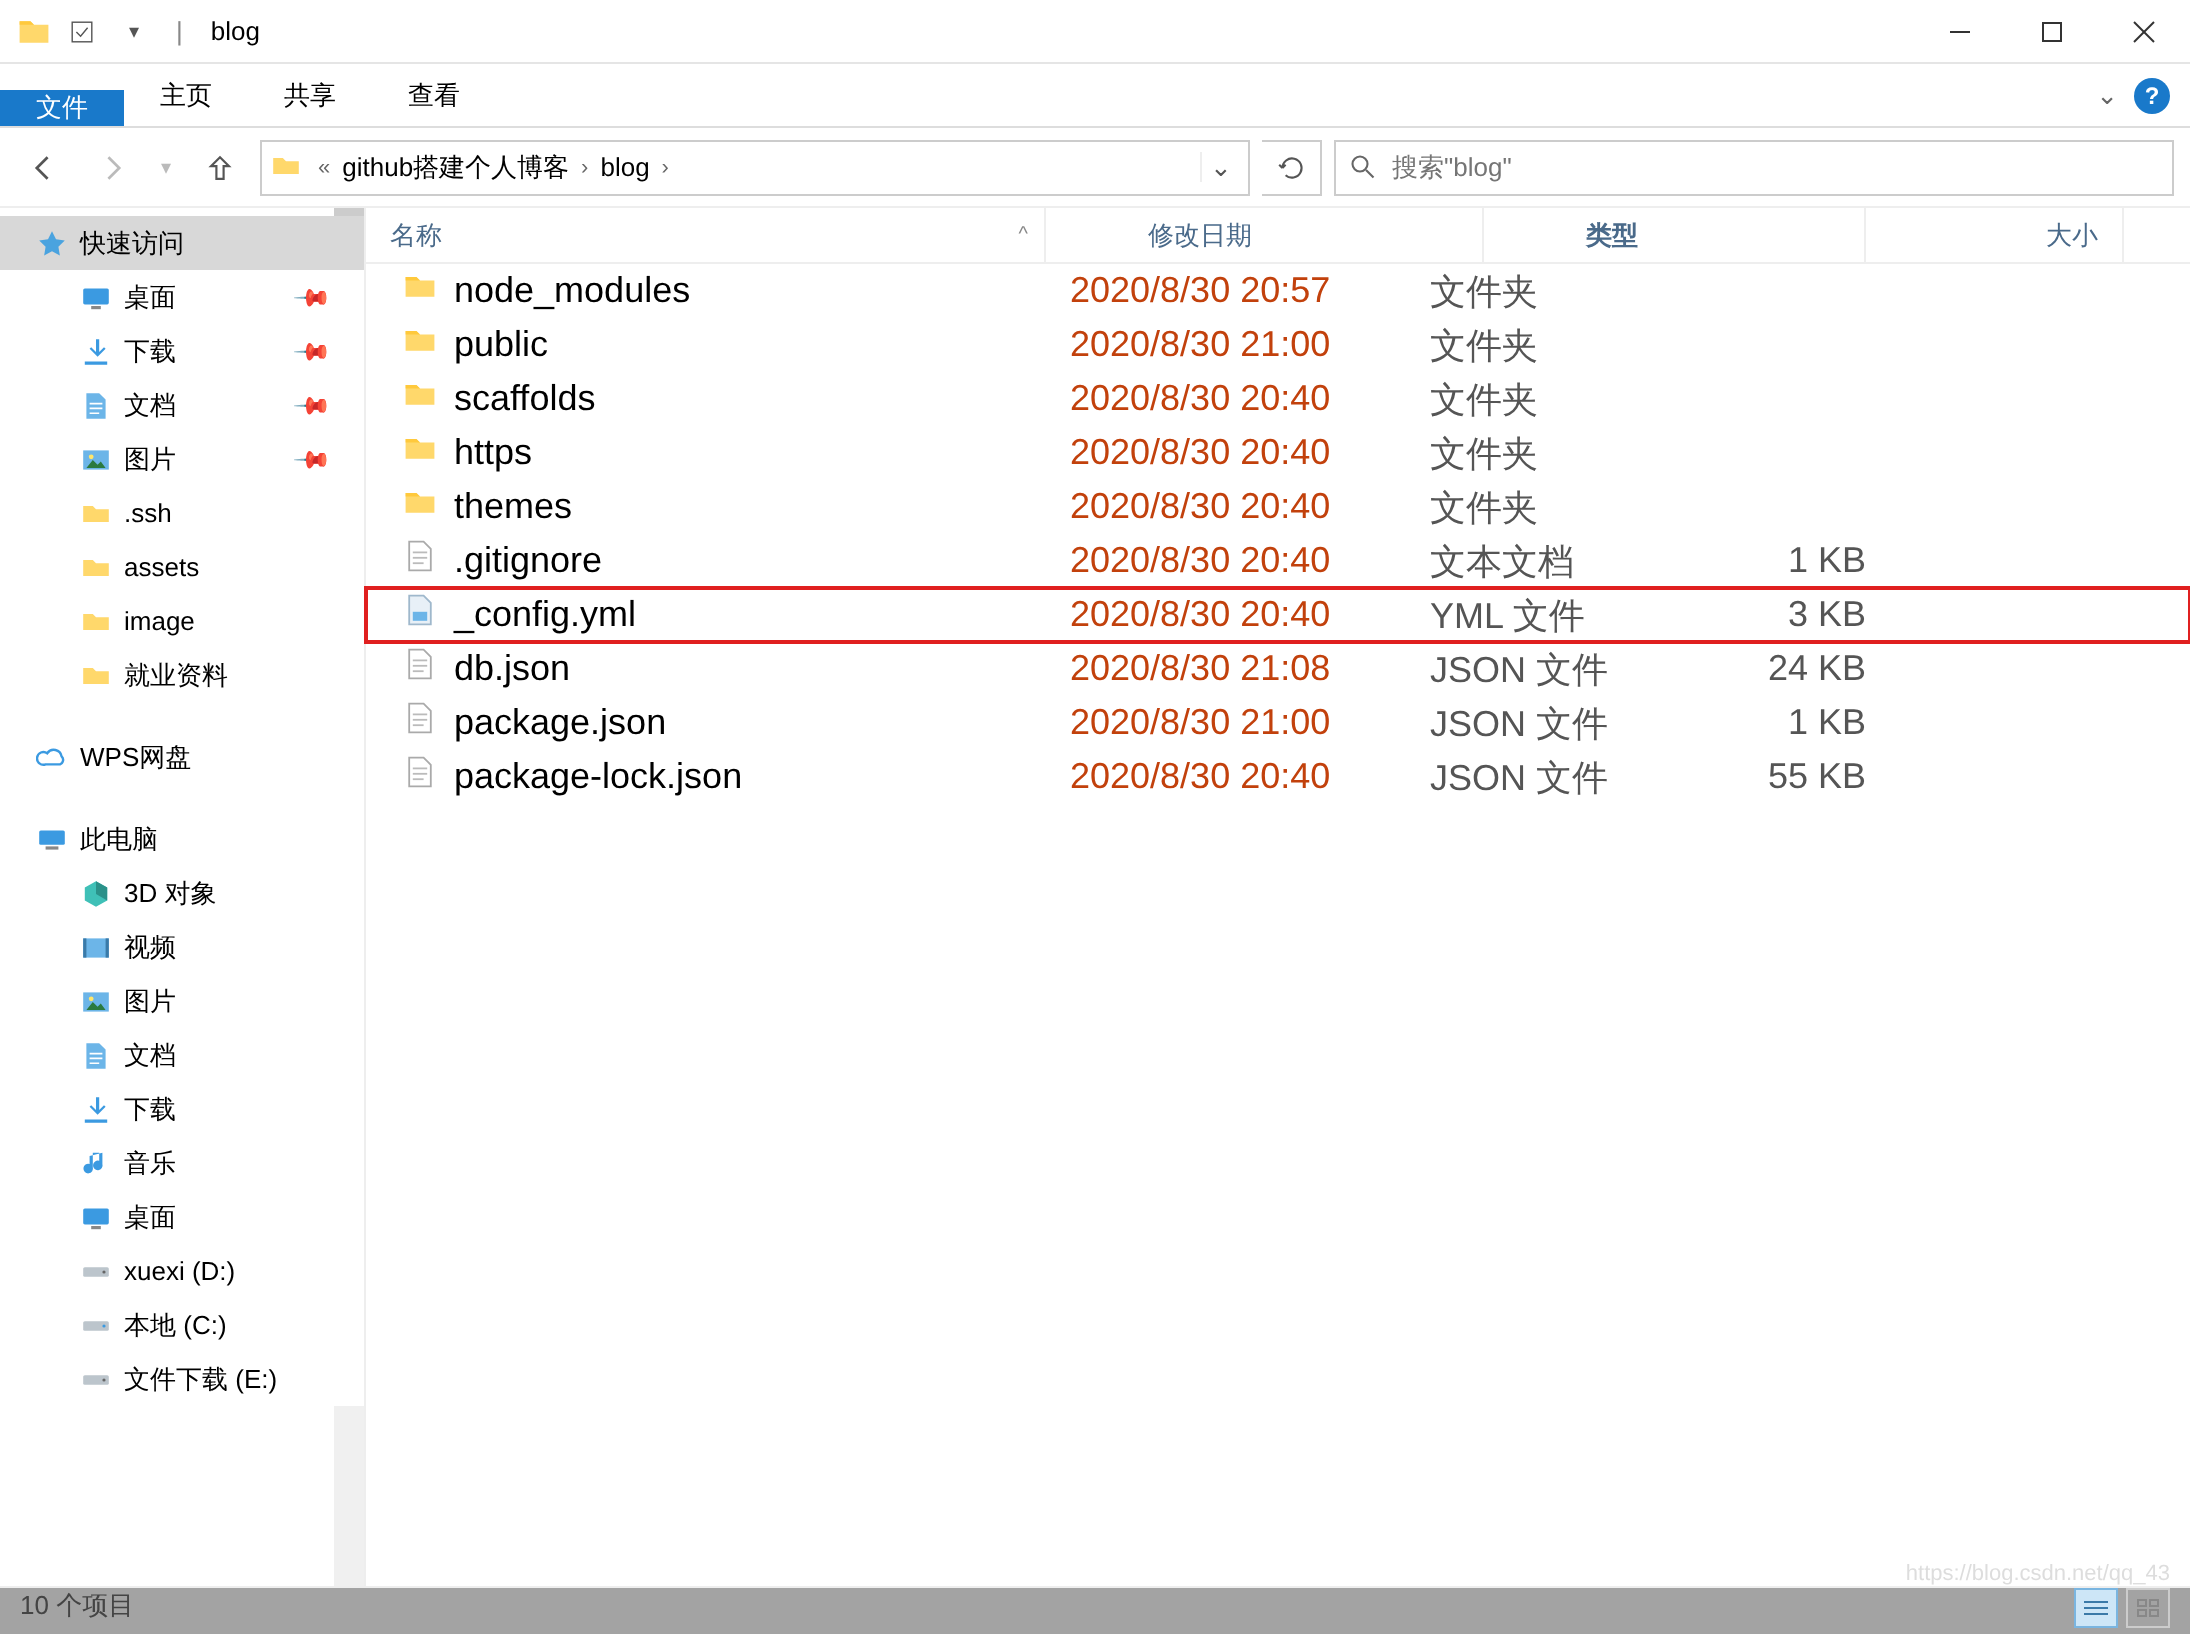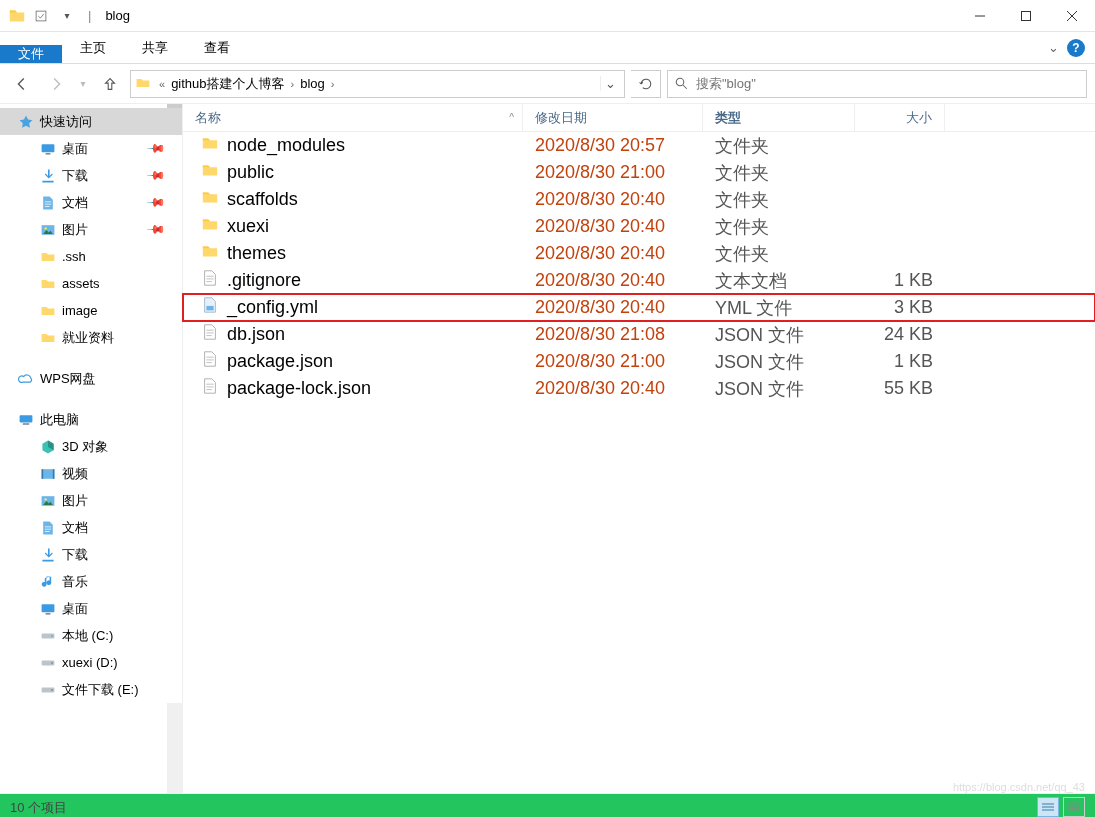--- a/index.html
+++ b/index.html
@@ -38,38 +38,38 @@
 .sidebar { width: 183px; background: #fff; border-right: 1px solid #eee; overflow: hidden; padding-top: 4px; position: relative; }
 .sidebar .scrolltrack { position: absolute; right: 0; top: 0; bottom: 0; width: 15px; background: #f0f0f0; }
 .sidebar .scrollthumb { position: absolute; right: 0; top: 0; width: 15px; height: 520px; background: #ccc; }
 .sidebar .item { height: 27px; display: flex; align-items: center; gap: 6px; padding-left: 18px; font-size: 13px; cursor: pointer; position: relative; z-index: 1; background: #fff; }
 .sidebar .item.sub { padding-left: 40px; }
 .sidebar .item.selected { background: #d8d8d8; }
 .sidebar .pin { position: absolute; right: 18px; color: #888; font-size: 12px; transform: rotate(45deg); }
 .sidebar .gap { height: 14px; background: #fff; position: relative; z-index: 1; }
 
 .filearea { flex: 1; position: relative; }
-.header { height: 28px; display: flex; align-items: center; border-bottom: 1px solid #eee; color: #4a6a8a; font-size: 13px; }
+.header { height: 28px; display: flex; align-items: center; border-bottom: 1px solid #eee; color: #4a6a8a; font-size: 13px; gap: 39px; }
 .header .col { padding-left: 12px; border-right: 1px solid #eee; height: 100%; display: flex; align-items: center; }
 .header .sortind { margin-left: auto; margin-right: 8px; font-size: 10px; color: #888; }
 .col-name { width: 340px; }
 .col-date { width: 180px; }
 .col-type { width: 152px; font-weight: bold; }
 .col-size { width: 90px; justify-content: flex-end; padding-right: 12px !important; padding-left: 0 !important; }
 
 .filerow { height: 27px; display: flex; align-items: center; font-size: 18px; }
 .filerow .cell { display: flex; align-items: center; }
 .filerow .cname { width: 340px; padding-left: 18px; gap: 8px; }
 .filerow .cdate { width: 180px; padding-left: 12px; color: #c2410c; }
 .filerow .ctype { width: 152px; padding-left: 12px; color: #555; }
 .filerow .csize { width: 90px; justify-content: flex-end; padding-right: 12px; color: #555; }
 .filerow.highlighted { outline: 2px solid #e02020; outline-offset: -1px; }
 .ficon { width: 18px; height: 18px; flex-shrink: 0; }
 
-.statusbar { position: absolute; bottom: 0; left: 0; right: 0; height: 24px; display: flex; align-items: flex-end; padding: 0 10px; background: #22c55e; border-top: 1px solid #eee; font-size: 13px; color: #444; }
+.statusbar { position: absolute; bottom: 0; left: 0; right: 0; height: 24px; display: flex; align-items: flex-start; padding: 0 10px; background: #a3a3a3; border-top: 1px solid #eee; font-size: 13px; color: #444; }
 .statusbar .viewbtns { margin-left: auto; display: flex; gap: 4px; }
 .statusbar .viewbtn { width: 22px; height: 20px; border: 1px solid #ccc; display: flex; align-items: center; justify-content: center; font-size: 11px; }
 .statusbar .viewbtn.active { background: #cde6f7; border-color: #7ab5e0; }
 .watermark { position: absolute; right: 10px; bottom: 1px; color: #ddd; font-size: 11px; pointer-events: none; }
 
 
 </style>
 </head>
 <body>
 
@@ -292,30 +292,30 @@
     <div class="item sub">
       <svg width="16" height="16" viewBox="0 0 20 20">
           <rect x="2" y="4" width="16" height="10" fill="#3b9ae1" rx="1"></rect>
           <rect x="7" y="15" width="6" height="2" fill="#888"></rect>
         </svg>
       <span>桌面</span>
     </div>
     <div class="item sub">
       <svg width="16" height="16" viewBox="0 0 20 20">
           <rect x="2" y="7" width="16" height="6" fill="#bcc5cc" rx="1"></rect>
+          <circle cx="15" cy="10" r="1" fill="#666"></circle>
+        </svg>
+      <span>xuexi (D:)</span>
+    </div>
+    <div class="item sub">
+      <svg width="16" height="16" viewBox="0 0 20 20">
+          <rect x="2" y="7" width="16" height="6" fill="#bcc5cc" rx="1"></rect>
           <circle cx="15" cy="10" r="1" fill="#3b9ae1"></circle>
         </svg>
       <span>本地 (C:)</span>
-    </div>
-    <div class="item sub">
-      <svg width="16" height="16" viewBox="0 0 20 20">
-          <rect x="2" y="7" width="16" height="6" fill="#bcc5cc" rx="1"></rect>
-          <circle cx="15" cy="10" r="1" fill="#666"></circle>
-        </svg>
-      <span>xuexi (D:)</span>
     </div>
     <div class="item sub">
       <svg width="16" height="16" viewBox="0 0 20 20">
           <rect x="2" y="7" width="16" height="6" fill="#bcc5cc" rx="1"></rect>
           <circle cx="15" cy="10" r="1" fill="#666"></circle>
         </svg>
       <span>文件下载 (E:)</span>
     </div>
   </div>
 
@@ -371,21 +371,21 @@
           <div class="cell cdate">2020/8/30 20:40</div>
           <div class="cell ctype">文件夹</div>
           <div class="cell csize"></div>
         </div>
         <div class="filerow">
           <div class="cell cname">
             <span><svg class="ficon" viewBox="0 0 20 20">
                 <path fill="#ffd86b" d="M2 5h6l2 2h8v9H2z"></path>
                 <path fill="#ffc93c" d="M2 5h6l2 2H2z"></path>
               </svg></span>
-            <span>xuexi</span>
+            <span>https</span>
           </div>
           <div class="cell cdate">2020/8/30 20:40</div>
           <div class="cell ctype">文件夹</div>
           <div class="cell csize"></div>
         </div>
         <div class="filerow">
           <div class="cell cname">
             <span><svg class="ficon" viewBox="0 0 20 20">
                 <path fill="#ffd86b" d="M2 5h6l2 2h8v9H2z"></path>
                 <path fill="#ffc93c" d="M2 5h6l2 2H2z"></path>

